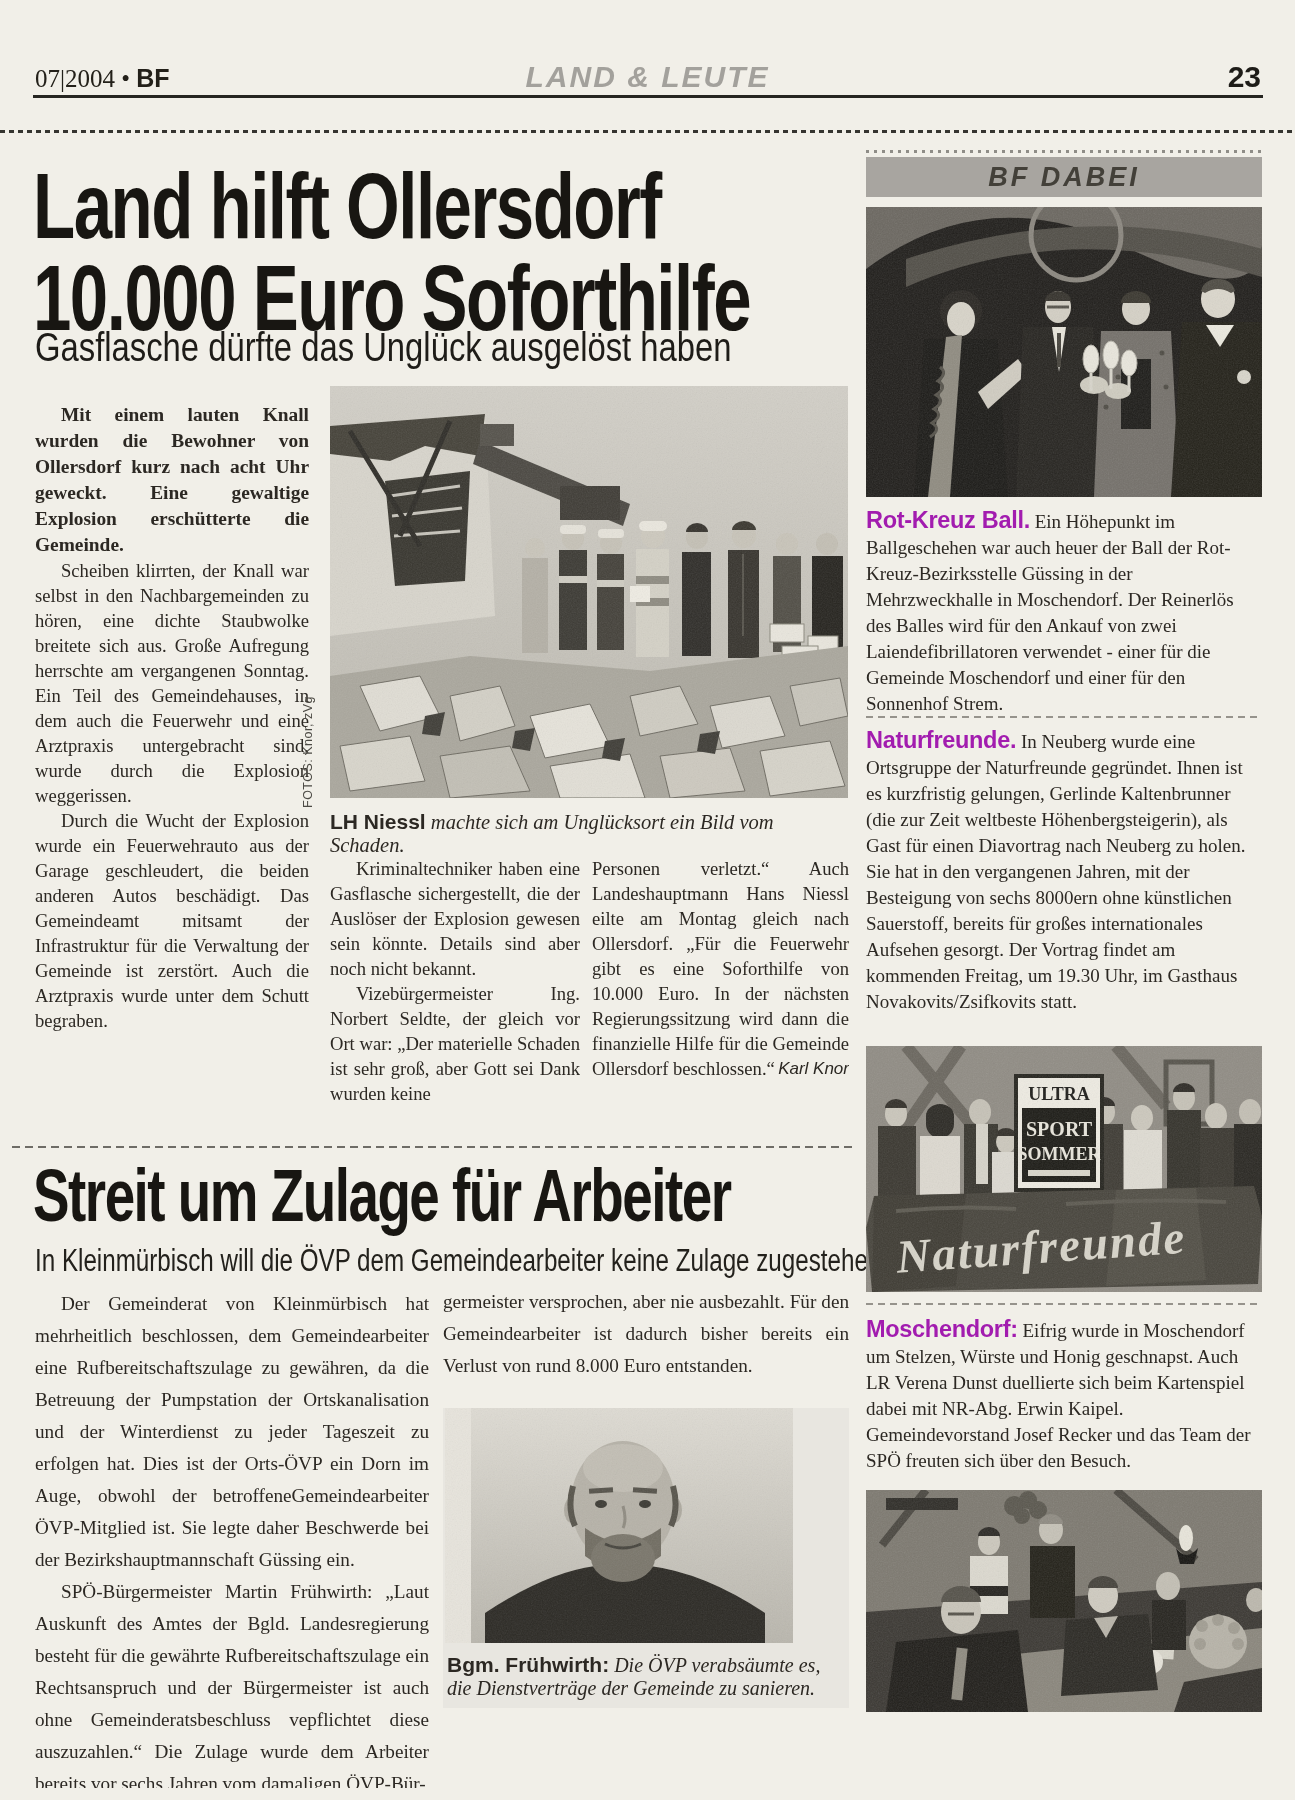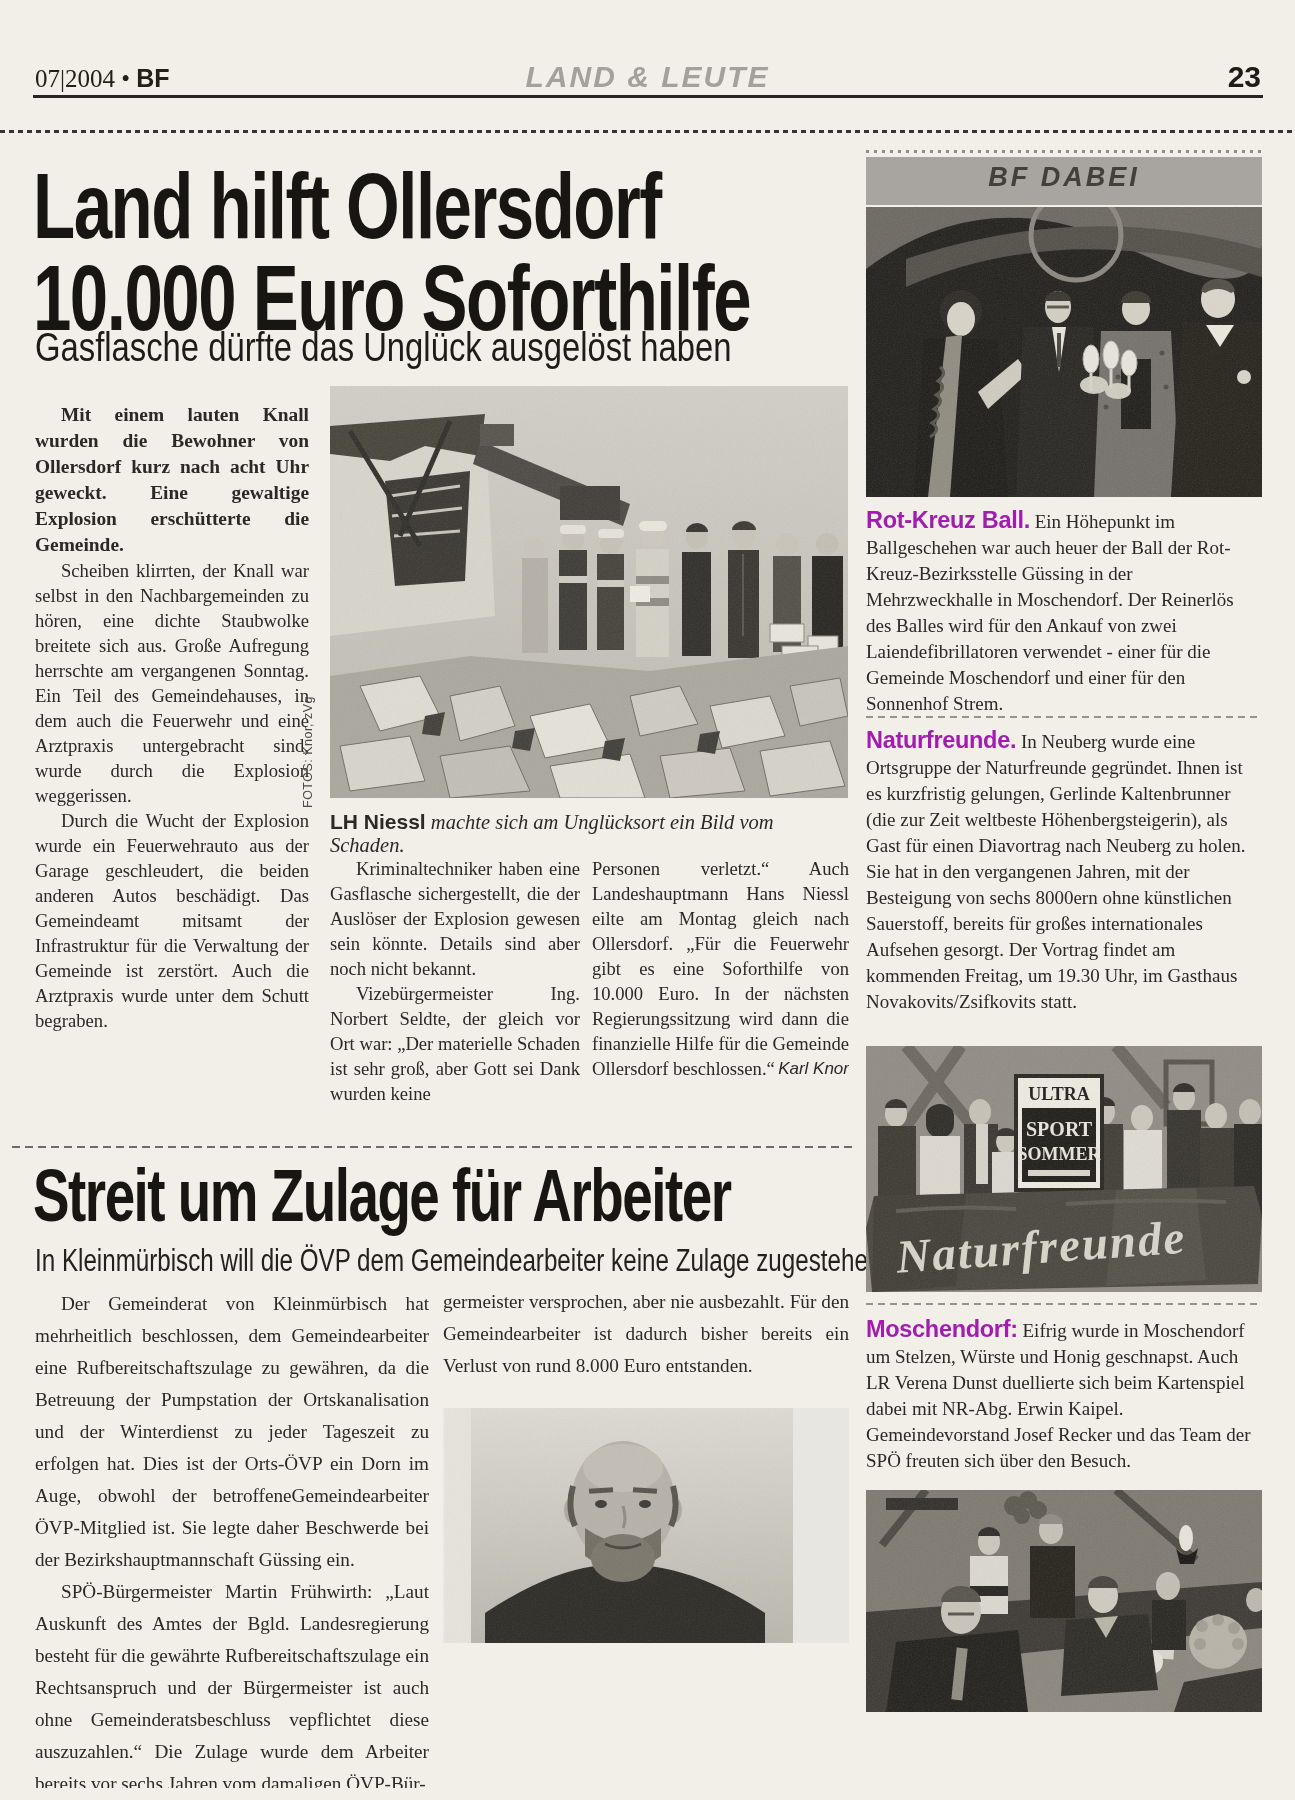--- a/index.html
+++ b/index.html
@@ -38,21 +38,21 @@
   .byline{text-align:right;font-family:"Liberation Sans",sans-serif;font-style:italic;font-size:17px;margin-top:-25px;}
 
   .cap{font-size:20.5px;font-style:italic;color:#2c2823;}
   .capb{font-style:normal;font-weight:700;font-family:"Liberation Sans",sans-serif;font-size:21px;}
   .credit{writing-mode:vertical-rl;transform:rotate(180deg);font-family:"Liberation Sans",sans-serif;
       font-size:12.5px;color:#4c4a44;letter-spacing:.5px;}
 
   
   .sideblock{left:866px;width:396px;}
   .bfbanner{background:#a8a5a0;text-align:center;font-family:"Liberation Sans",sans-serif;
-      font-style:italic;font-weight:700;font-size:27px;color:#434039;letter-spacing:3px;line-height:40px;height:48px;}
+      font-style:italic;font-weight:700;font-size:27px;color:#434039;letter-spacing:3px;line-height:40px;height:40px;}
   .sidetext{font-size:19px;line-height:26px;color:#2c2823;overflow:hidden;}
   .sidetext p{margin:0;}
   .shead{font-family:"Liberation Sans",sans-serif;font-weight:700;font-size:23.5px;letter-spacing:-.3px;color:#a21caf;}
 
   .photoframe{display:block;}
   .greyband{background:#e8e6e0;}
   .cap2{padding:10px 6px 8px 4px;}
 </style>
 </head>
 <body>
@@ -219,20 +219,23 @@
         <rect x="144" y="80" width="24" height="5" fill="#55524a" transform="rotate(-4 156 82)"></rect>
         <rect x="188" y="80" width="24" height="5" fill="#55524a" transform="rotate(4 200 82)"></rect>
         <ellipse cx="156" cy="96" rx="6" ry="4" fill="#3c3a34"></ellipse>
           <ellipse cx="200" cy="96" rx="6" ry="4" fill="#3c3a34"></ellipse>
         <path d="M178,98 q4,14 0,22" stroke="#8f8b81" stroke-width="3" fill="none"></path>
         <path d="M140,120 Q178,148 216,120 L216,148 Q178,178 140,148 Z" fill="#716d62"></path>
         <ellipse cx="178" cy="150" rx="32" ry="24" fill="#7a766b"></ellipse>
         <path d="M160,136 q18,8 36,0" stroke="#46443d" stroke-width="3" fill="none"></path>
         <rect width="348" height="235" filter="url(#n4)" opacity="0.13"></rect>
       </svg>
+      <div class="cap cap2" style="font-size:20px;width:396px;">
+        <span class="capb">Bgm. Frühwirth:</span><span> Die ÖVP verabsäumte es, die Dienstverträge der Gemeinde zu sanieren.</span>
+      </div>
     </div>
   </div>
 
   <div class="abs perf sideblock" style="top:150px;height:3px;"></div>
   <div class="abs sideblock bfbanner" style="top:157px;">BF DABEI</div>
 
   <svg class="abs photoframe sideblock" style="top:207px;" width="396" height="290" viewBox="0 0 396 290">
     <defs>
         <filter id="n2">
           <feTurbulence type="fractalNoise" baseFrequency="0.8" numOctaves="2"></feTurbulence>

